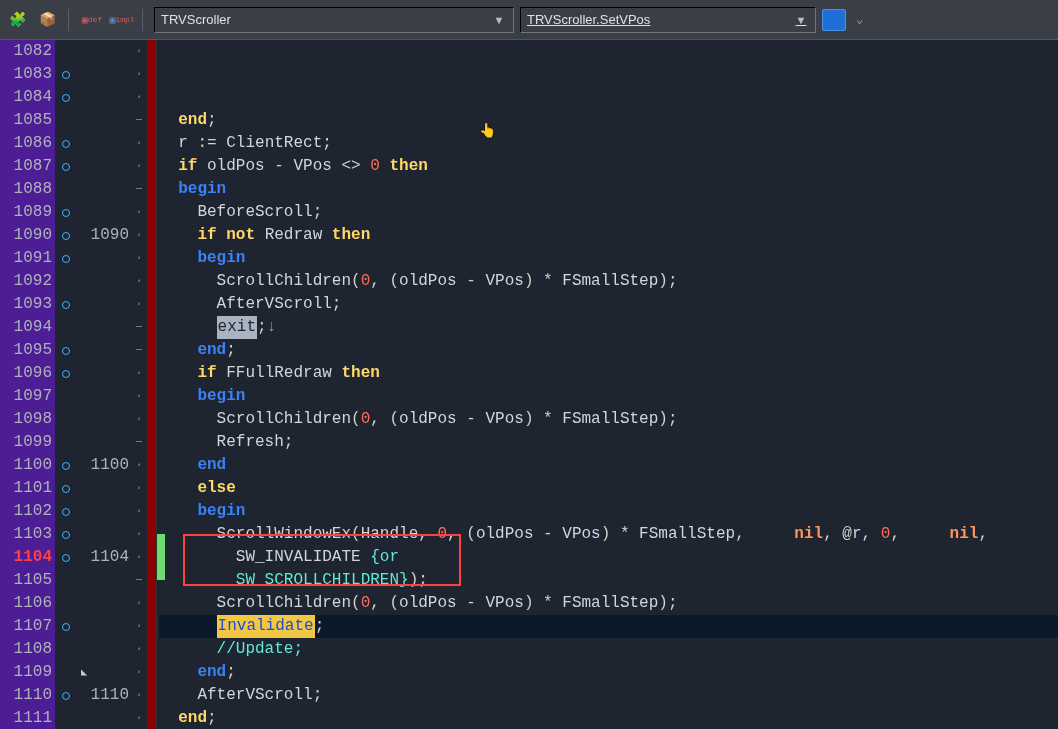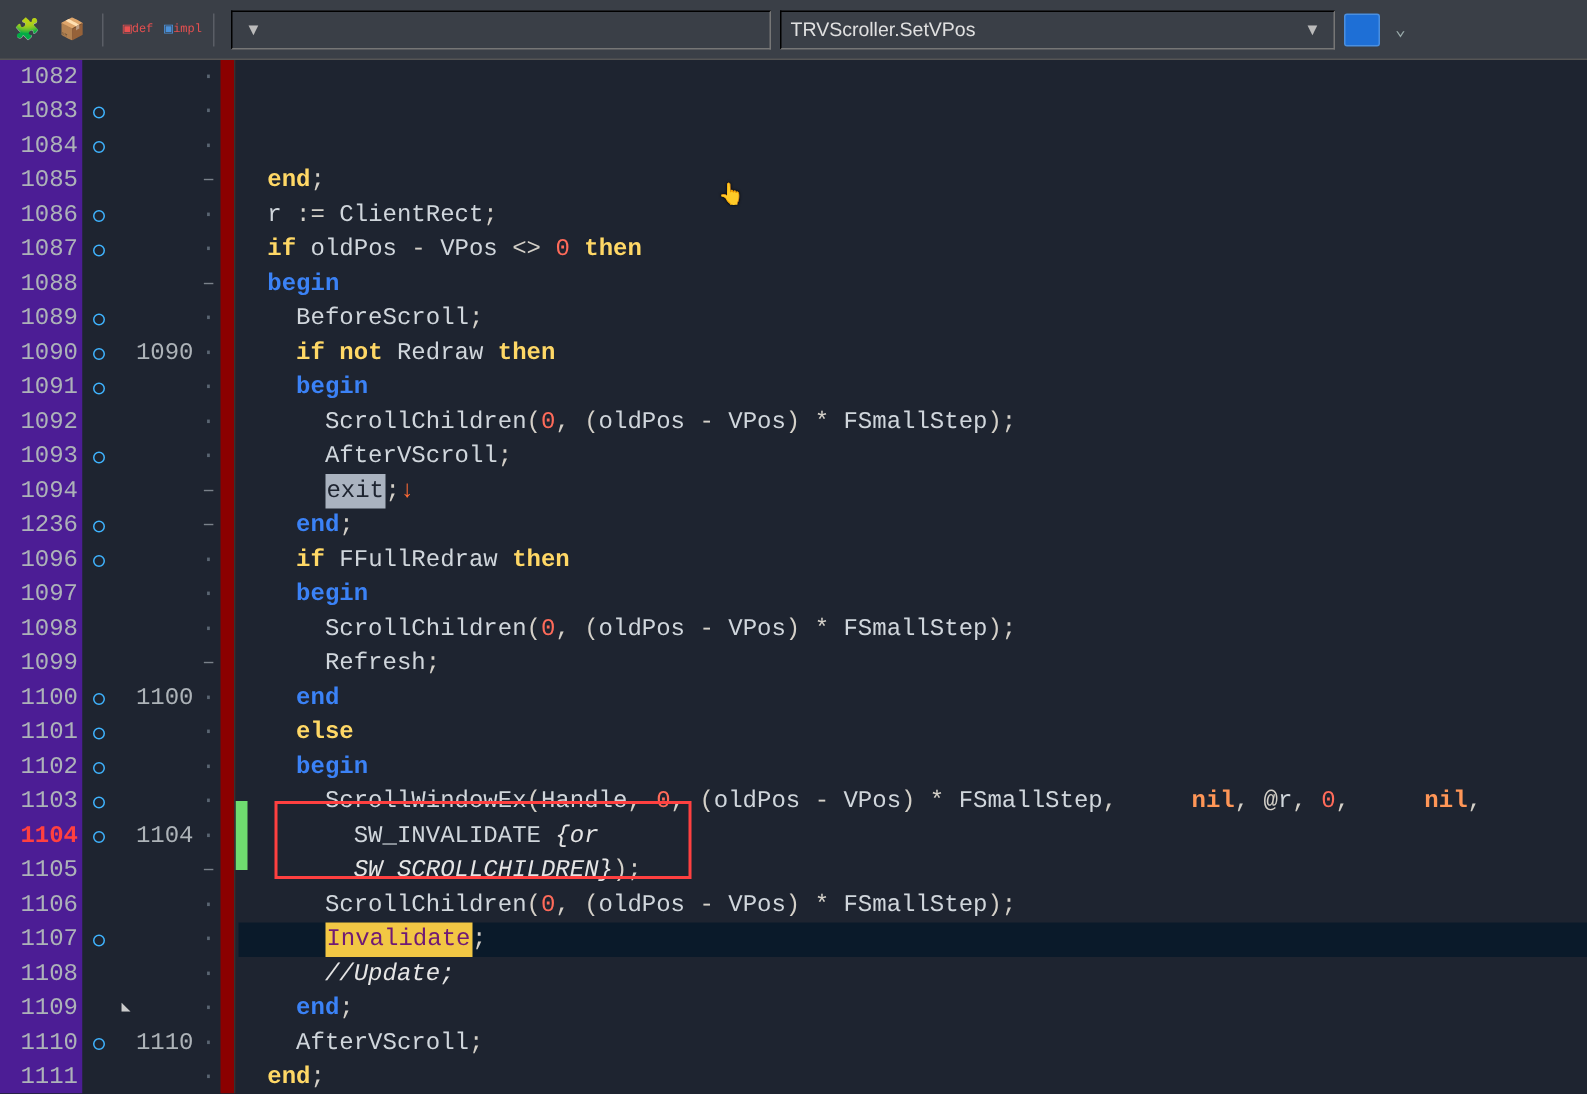--- a/index.html
+++ b/index.html
@@ -39,21 +39,21 @@
     align-items: center;
     background: #3a3f47;
     border: 1px inset #222;
     height: 26px;
     padding: 0 6px;
     font-family: Tahoma, Arial, sans-serif;
     font-size: 13px;
     color: #e0e0e0;
   }
   .combo.big1 { width: 360px; }
-  .combo.big2 { width: 370px; }
+  .combo.big2 { width: 296px; text-decoration: underline; }
   .combo .txt { flex: 1 1 auto; white-space: nowrap; overflow: hidden; }
   .combo .dd { width: 16px; text-align: center; color: #bbb; font-size: 11px; }
 
   .tb-doc {
     width: 24px; height: 22px;
     background: #1e6fd6;
     border: 1px solid #4a8fe0;
     border-radius: 2px;
     display: inline-block;
   }
@@ -161,39 +161,40 @@
     border: 2px solid #ff4040;
     pointer-events: none;
   }
 
   
   .k { color: #ffd866; font-weight: bold; }    
   .br { color: #3b82f6; font-weight: bold; }    
   .op { color: #d4d0c8; }
   .id { color: #d0d6dc; }
   .num { color: #ff6b5a; }
-  .cm { color: #e5e5e5; font-style: italic; }  
+  .cm { color: #5eead4; }  
   .nil { color: #ff9657; font-weight: bold; margin-left: 40px; }
   .sel { background: #aab3c0; color: #1e2430; padding: 0 1px; }
-  .selY { background: #f2c744; color: #701a75; padding: 0 1px; }
+  .selY { background: #f2c744; color: #1d4ed8; padding: 0 1px; }
 
   .ln-red { color: #ff4040; font-weight: bold; }
 </style>
 </head>
 <body>
 
 <div class="toolbar">
   <div class="tb-icon" style="color:#d79a3a;">🧩</div>
   <div class="tb-icon" style="color:#e6b05a;">📦</div>
   <div class="tb-sep"></div>
   <div class="tb-icon" style="color:#e85050;font-size:10px;">▣<span style="color:#e85050;font-size:8px;">def</span></div>
   <div class="tb-icon" style="color:#4a90d9;font-size:10px;">▣<span style="color:#e85050;font-size:8px;">impl</span></div>
   <div class="tb-sep"></div>
 
   <div class="combo big1">
+    <span class="txt">TRVScroller</span>
     <span class="dd">▼</span>
   </div>
   <div class="combo big2">
     <span class="txt">TRVScroller.SetVPos</span>
     <span class="dd">▼</span>
   </div>
 
   <span class="tb-doc"></span>
   <span class="tb-chev">⌄</span>
 </div>
@@ -206,21 +207,21 @@
       <div class="row">1085</div>
       <div class="row">1086</div>
       <div class="row">1087</div>
       <div class="row">1088</div>
       <div class="row">1089</div>
       <div class="row">1090</div>
       <div class="row">1091</div>
       <div class="row">1092</div>
       <div class="row">1093</div>
       <div class="row">1094</div>
-      <div class="row">1236</div>
+      <div class="row">1095</div>
       <div class="row">1096</div>
       <div class="row">1097</div>
       <div class="row">1098</div>
       <div class="row">1099</div>
       <div class="row">1100</div>
       <div class="row">1101</div>
       <div class="row">1102</div>
       <div class="row">1103</div>
       <div class="row ln-red">1104</div>
       <div class="row">1105</div>

